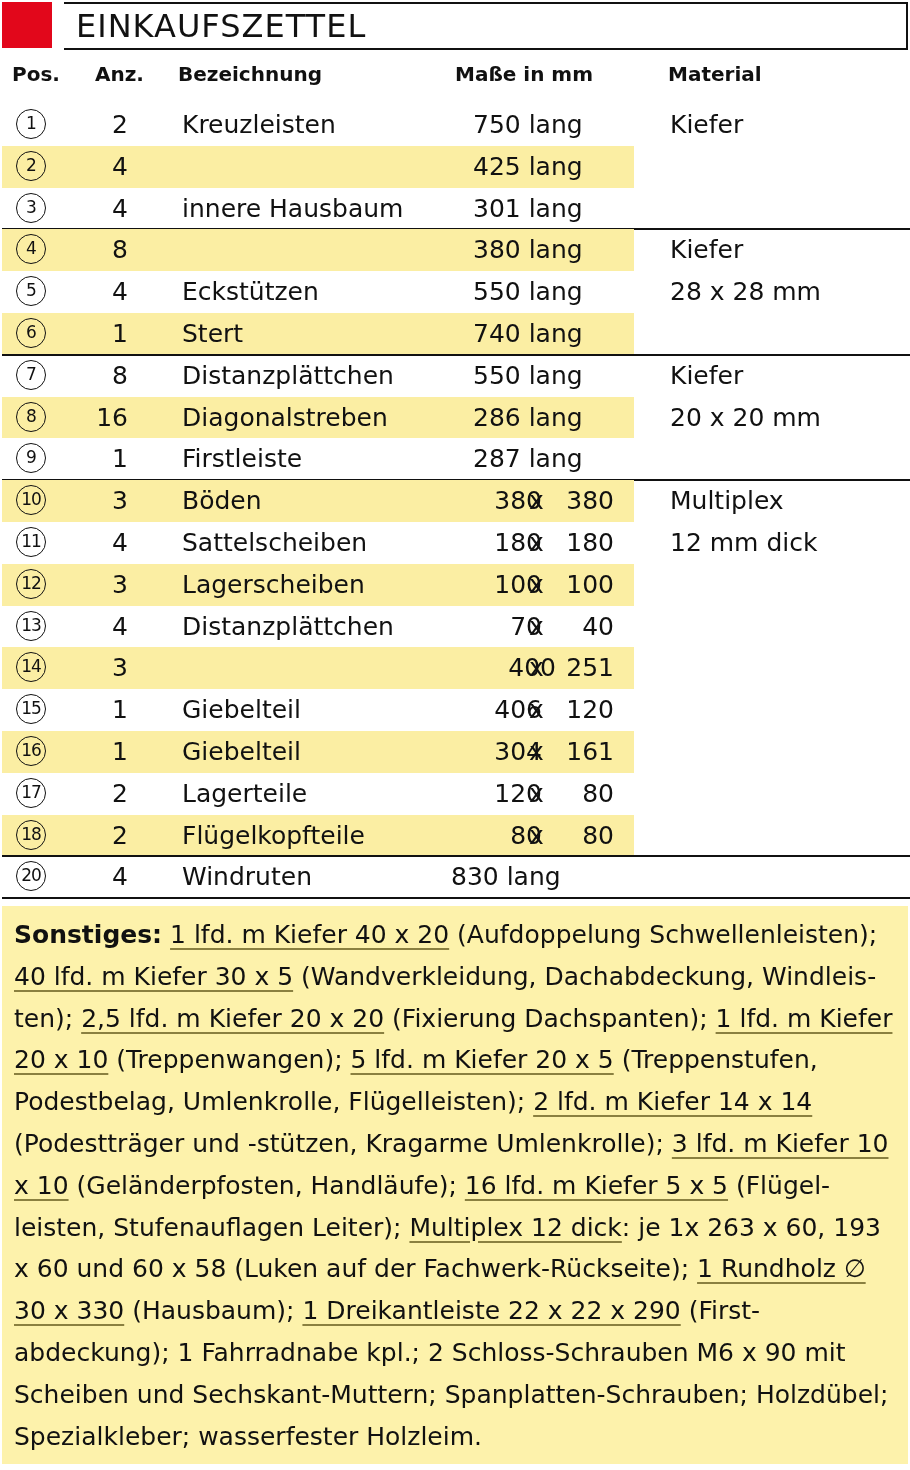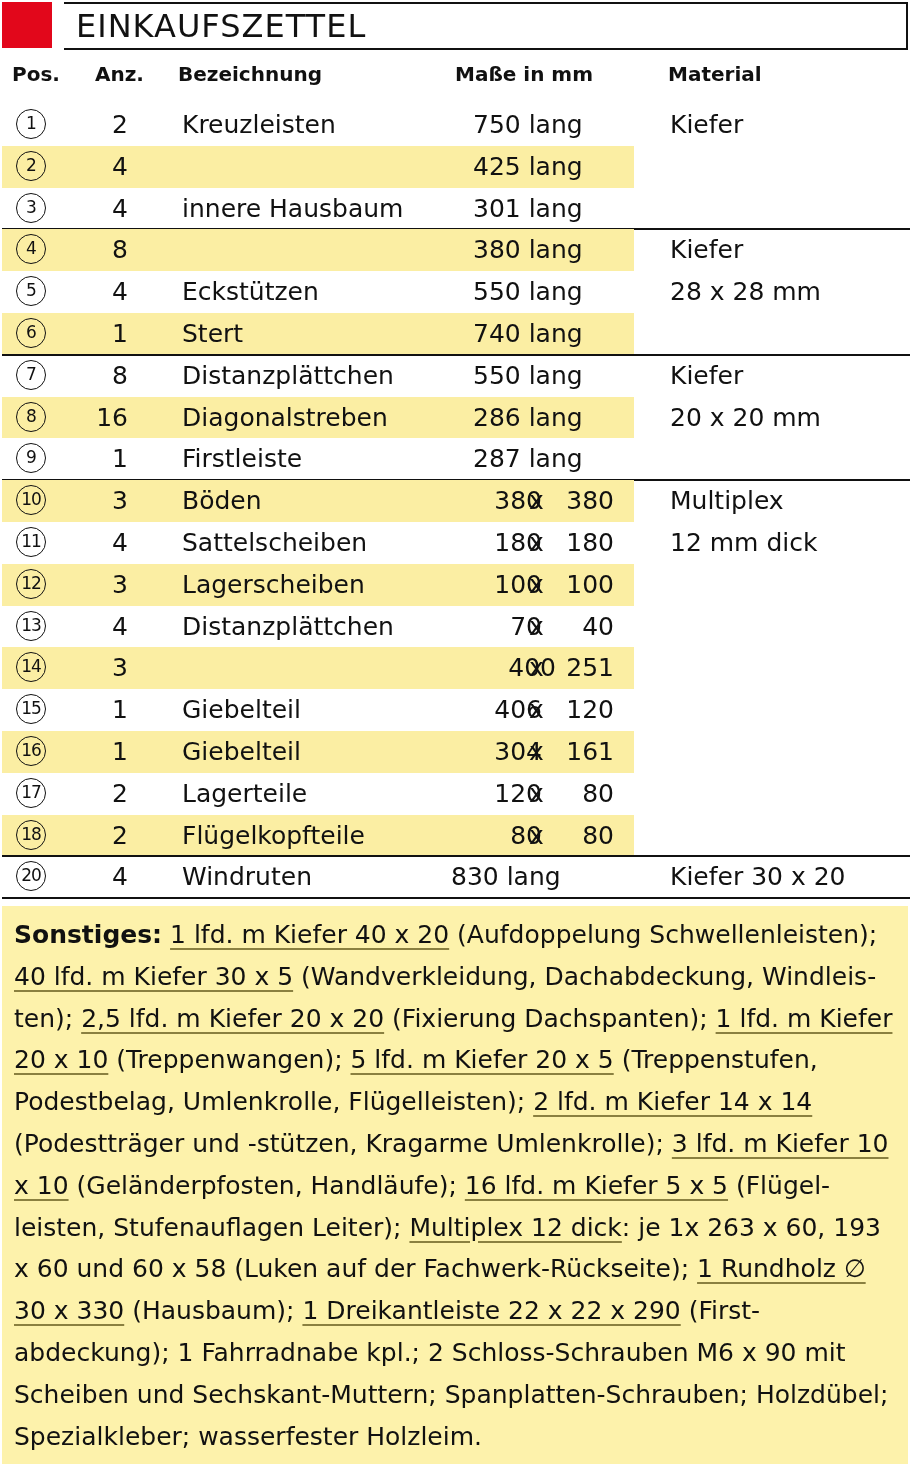--- a/index.html
+++ b/index.html
@@ -199,20 +199,19 @@
       <div class="cell mass-x" style="left:529px">x</div>
       <div class="cell mass-c" style="left:554px;width:60px">80</div>
       <div class="cell mat"></div>
       <div class="sep"></div>
     </div>
     <div class="row">
       <div class="cell pos">20</div>
       <div class="cell anz">4</div>
       <div class="cell bez">Windruten</div>
       <div class="cell " style="left:451px">830 lang</div>
-      <div class="cell mat">Kiefer 30 x 20</div>
       <div class="sep"></div>
     </div>
   </div>
 
 <div class="sonst" id="sonst">
   <b>Sonstiges:</b><span id="sonst-text"><span> </span><span class="u">1 lfd. m Kiefer 40 x 20</span><span> (Aufdoppelung Schwellenleisten); </span><span class="u">40 lfd. m Kiefer 30 x 5</span><span> (Wandverkleidung, Dachabdeckung, Windleis­ten); </span><span class="u">2,5 lfd. m Kiefer 20 x 20</span><span> (Fixierung Dachspanten); </span><span class="u">1 lfd. m Kiefer 20 x 10</span><span> (Treppenwangen); </span><span class="u">5 lfd. m Kiefer 20 x 5</span><span> (Treppenstu­fen, Podestbelag, Umlenkrolle, Flügelleisten); </span><span class="u">2 lfd. m Kiefer 14 x 14</span><span> (Podestträger und -stützen, Kragarme Umlenkrolle); </span><span class="u">3 lfd. m Kiefer 10 x 10</span><span> (Geländerpfosten, Handläufe); </span><span class="u">16 lfd. m Kiefer 5 x 5</span><span> (Flügel­leisten, Stufenauflagen Leiter); </span><span class="u">Multiplex 12 dick</span><span>: je 1x  263 x 60, 193 x 60 und 60 x 58 (Luken auf der Fachwerk-Rückseite); </span><span class="u">1 Rund­holz ∅ 30 x 330</span><span> (Hausbaum); </span><span class="u">1 Dreikantleiste 22 x 22 x 290</span><span> (First­abdeckung); 1 Fahrradnabe kpl.; 2 Schloss-Schrauben M6 x 90 mit Scheiben und Sechskant-Muttern; Spanplatten-Schrauben; Holzdü­bel; Spezialkleber; wasserfester Holzleim.</span></span>
 </div>
 
 </body></html>

